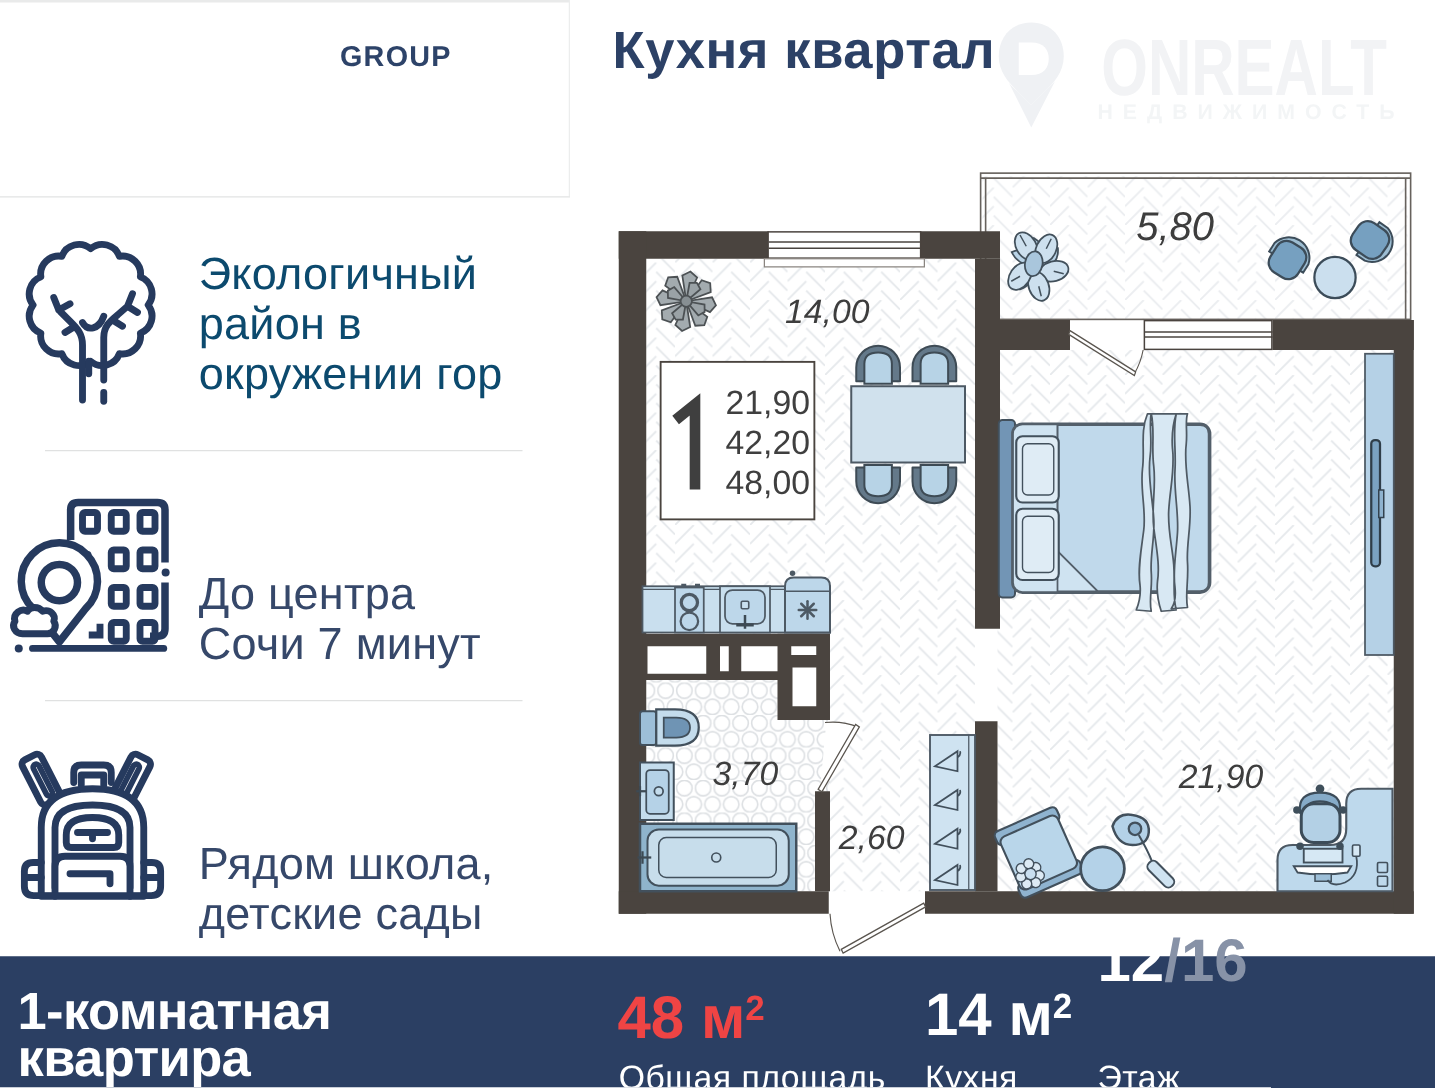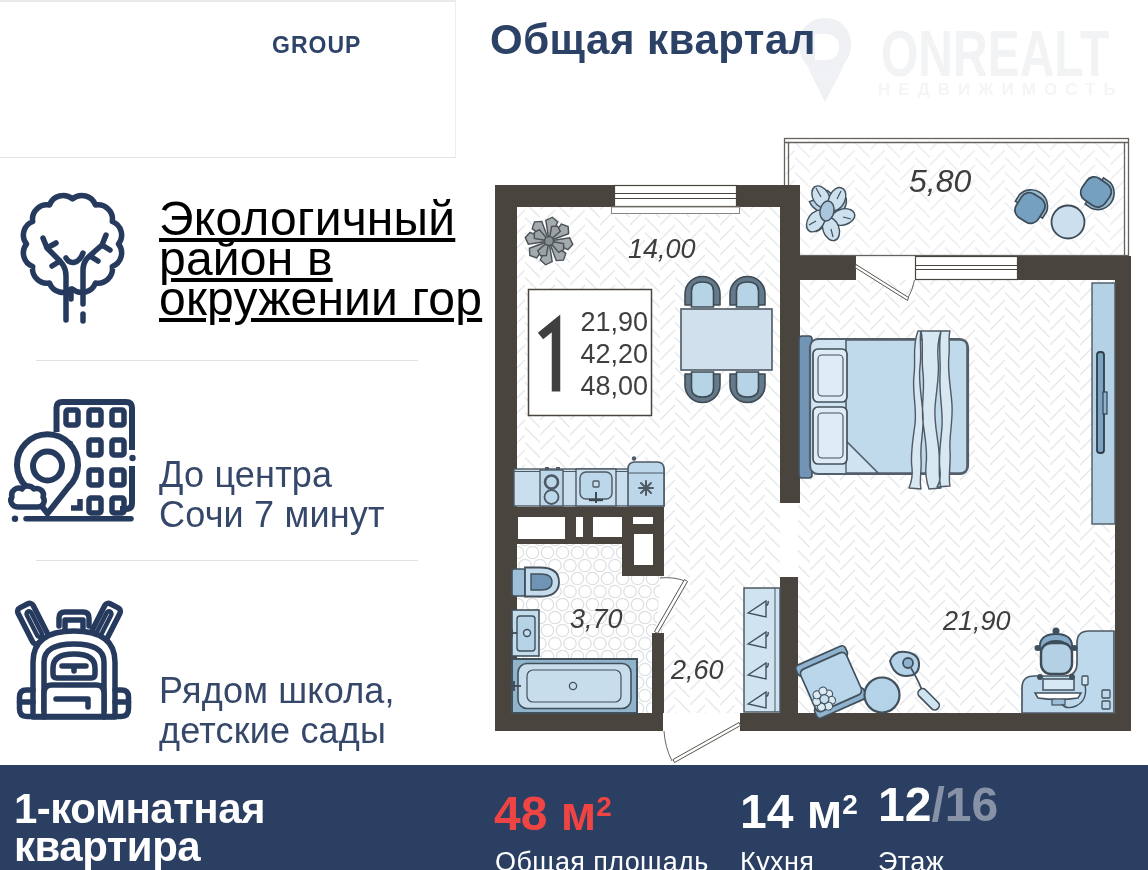--- a/index.html
+++ b/index.html
@@ -24,21 +24,21 @@
   <path d="M57.5 9.0 A14.5 14.5 0 0 1 80.5 15.0 A14.5 14.5 0 0 1 97.3 31.5 A14.5 14.5 0 0 1 103.5 54.0 A14.5 14.5 0 0 1 97.3 76.5 A14.5 14.5 0 0 1 80.5 93.0 A14.5 14.5 0 0 1 57.5 99.0 A14.5 14.5 0 0 1 34.5 93.0 A14.5 14.5 0 0 1 17.7 76.5 A14.5 14.5 0 0 1 11.5 54.0 A14.5 14.5 0 0 1 17.7 31.5 A14.5 14.5 0 0 1 34.5 15.0 A14.5 14.5 0 0 1 57.5 9.0 Z" fill="#ffffff" stroke="#263a5e" stroke-width="5.5" stroke-linejoin="round"></path>
   <g stroke="#263a5e" stroke-width="5.5" stroke-linecap="round" fill="none">
     <path d="M51 130 L51 86 C51 77 47 73 41 67 L32 58 M32 58 L28 48 M32 58 L41 53 M45 71 L37 76"></path>
     <path d="M68 114 L68 80 C68 71 73 67 79 62 L87 55 M87 55 L91 45 M87 55 L95 60 M75 66 L83 71"></path>
     <path d="M51 68 C55 75 64 74 68 63"></path>
     <path d="M56 99 L56 109"></path>
     <path d="M68 124 L68 131"></path>
   </g>
 </svg>
 
-<div class="abs" style="left:159px;top:199px;font-size:48px;line-height:40px;color:#000000;letter-spacing:0.2px;text-decoration:underline;">Экологичный<br>район в<br>окружении гор</div>
+<div class="abs" style="left:159px;top:199px;font-size:36px;line-height:40px;color:#0c4a6e;letter-spacing:0.2px;">Экологичный<br>район в<br>окружении гор</div>
 
 <div class="abs" style="left:36px;top:360px;width:382px;height:1px;background:#e0e1e1;"></div>
 
 <svg class="abs" style="left:4px;top:396px;" width="140" height="132" viewBox="0 0 140 132" fill="none">
   <g stroke="#263a5e" stroke-width="6">
     <path d="M52.5 36 L52.5 12 Q52.5 6 58.5 6 L122 6 Q128 6 128 12 L128 54"></path>
     <path d="M128 70 L128 107 Q128 113 122 113 L116 113"></path>
     <circle cx="128.5" cy="62" r="3.2" fill="#263a5e" stroke="none"></circle>
     <rect x="62" y="14" width="12" height="15" rx="2" stroke-width="5.5"></rect>
     <rect x="85" y="14" width="12" height="15" rx="2" stroke-width="5.5"></rect>
@@ -91,21 +91,21 @@
 <div class="abs" style="left:795px;top:14px;width:340px;height:95px;">
   <svg width="340" height="95" viewBox="0 0 340 95" style="position:absolute;left:0;top:0;" fill="none">
     <path d="M30 4 C14 4 4 16 4 31 C4 44 12 52 20 60 L30 70 L40 60 C48 52 56 44 56 31 C56 16 46 4 30 4 Z" fill="#eff1f4"></path>
     <path d="M20 20 L20 46 L30 46 C40 46 44 40 44 33 C44 26 40 20 30 20 Z" fill="#ffffff"></path>
     <path d="M30 70 L40 60 C43 57 46 54 49 51 L30 88 L12 52 C14 55 17 57 20 60 Z" fill="#eff1f4"></path>
   </svg>
   <span style="position:absolute;left:86px;top:8px;font-size:64px;line-height:64px;font-weight:bold;color:#f2f3f5;letter-spacing:0px;transform:scale(0.75,1);transform-origin:0 0;white-space:nowrap;">ONREALT</span>
   <span style="position:absolute;left:83px;top:66px;font-size:17px;font-weight:bold;color:#f3f5f6;letter-spacing:8px;white-space:nowrap;">НЕДВИЖИМОСТЬ</span>
 </div>
 
-<div class="abs" style="left:490px;top:16px;font-size:42px;font-weight:bold;color:#2c4166;letter-spacing:0.5px;">Общая квартал</div>
+<div class="abs" style="left:490px;top:16px;font-size:42px;font-weight:bold;color:#2c4166;letter-spacing:0.5px;">Кухня квартал</div>
 
 <svg class="abs" style="left:0;top:0;" width="1148" height="870" viewBox="0 0 1148 870" fill="none">
 <defs>
   <pattern id="hb" width="30" height="30" patternUnits="userSpaceOnUse">
     <path d="M0 15 L15 0 M0 30 L15 15 M15 -7.5 L30 7.5 M15 7.5 L30 22.5 M15 22.5 L30 37.5" stroke="#e6e9ec" stroke-width="1.5"></path>
   </pattern>
   <pattern id="hb2" width="30" height="30" patternUnits="userSpaceOnUse">
     <path d="M0 15 L15 0 M0 30 L15 15 M15 -7.5 L30 7.5 M15 7.5 L30 22.5 M15 22.5 L30 37.5" stroke="#ebedf0" stroke-width="1.5"></path>
   </pattern>
   <pattern id="penny" width="15" height="26" patternUnits="userSpaceOnUse">
@@ -446,15 +446,15 @@
 <div class="abs" style="left:14px;top:790px;font-size:42px;line-height:38px;letter-spacing:-0.5px;font-weight:bold;color:#ffffff;">1-комнатная<br>квартира</div>
 
 <div class="abs" style="left:494px;top:781px;font-size:48px;line-height:52px;font-weight:bold;color:#ef4444;">48 м<span style="font-size:28px;vertical-align:14px;">2</span></div>
 
 <div class="abs" style="left:495px;top:847px;font-size:27px;letter-spacing:0.4px;color:#ffffff;">Общая площадь</div>
 
 <div class="abs" style="left:740px;top:781px;font-size:48px;line-height:48px;font-weight:bold;color:#ffffff;text-align:right;">14 м<span style="font-size:28px;vertical-align:14px;">2</span></div>
 
 <div class="abs" style="left:740px;top:847px;font-size:27px;letter-spacing:0.4px;color:#ffffff;">Кухня</div>
 
-<div class="abs" style="left:878px;top:781px;font-size:48px;line-height:48px;font-weight:bold;color:#ffffff;text-align:center;">12<span style="color:#8792a7;">/16</span></div>
+<div class="abs" style="left:878px;top:746px;font-size:48px;line-height:48px;font-weight:bold;color:#ffffff;text-align:center;">12<span style="color:#8792a7;">/16</span></div>
 
 <div class="abs" style="left:878px;top:847px;font-size:27px;letter-spacing:0.4px;color:#ffffff;">Этаж</div>
 
 </body></html>

